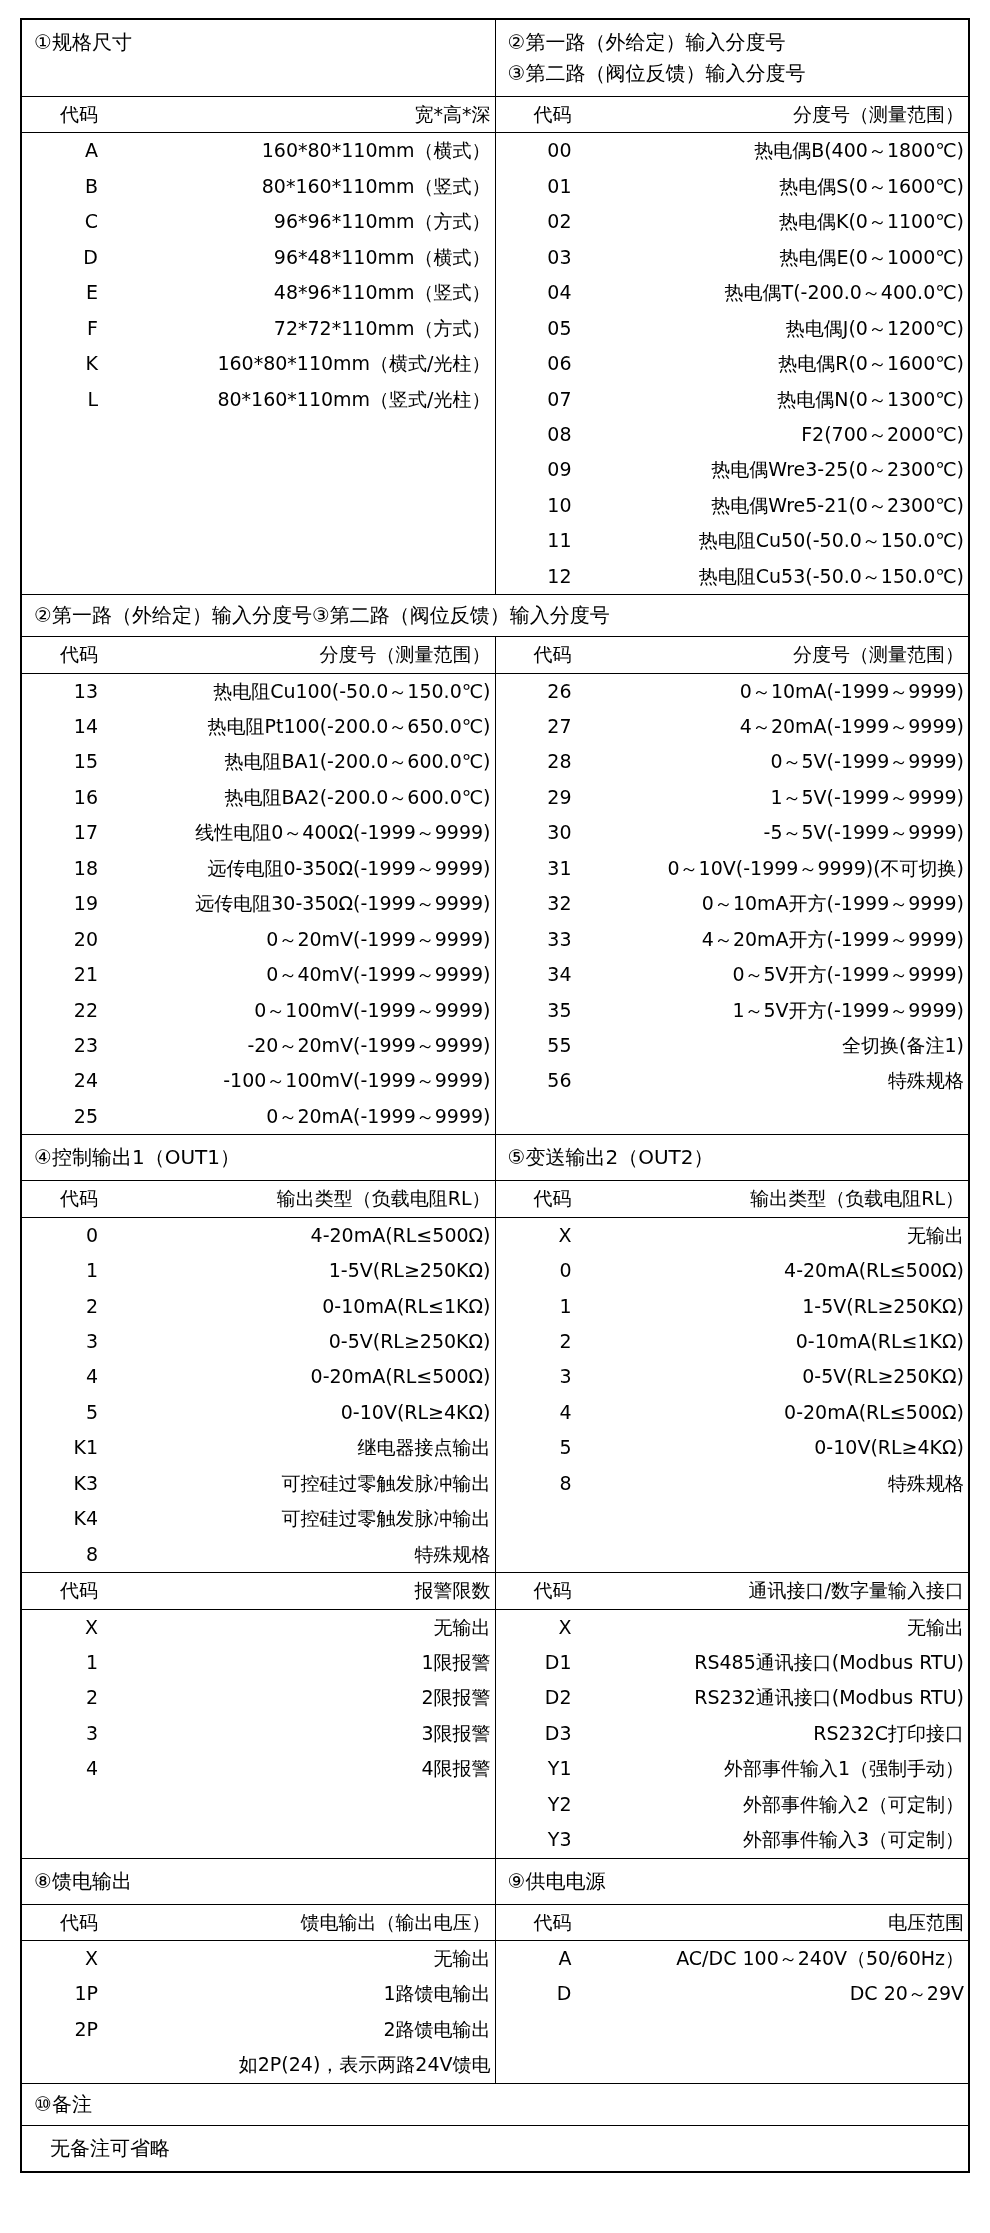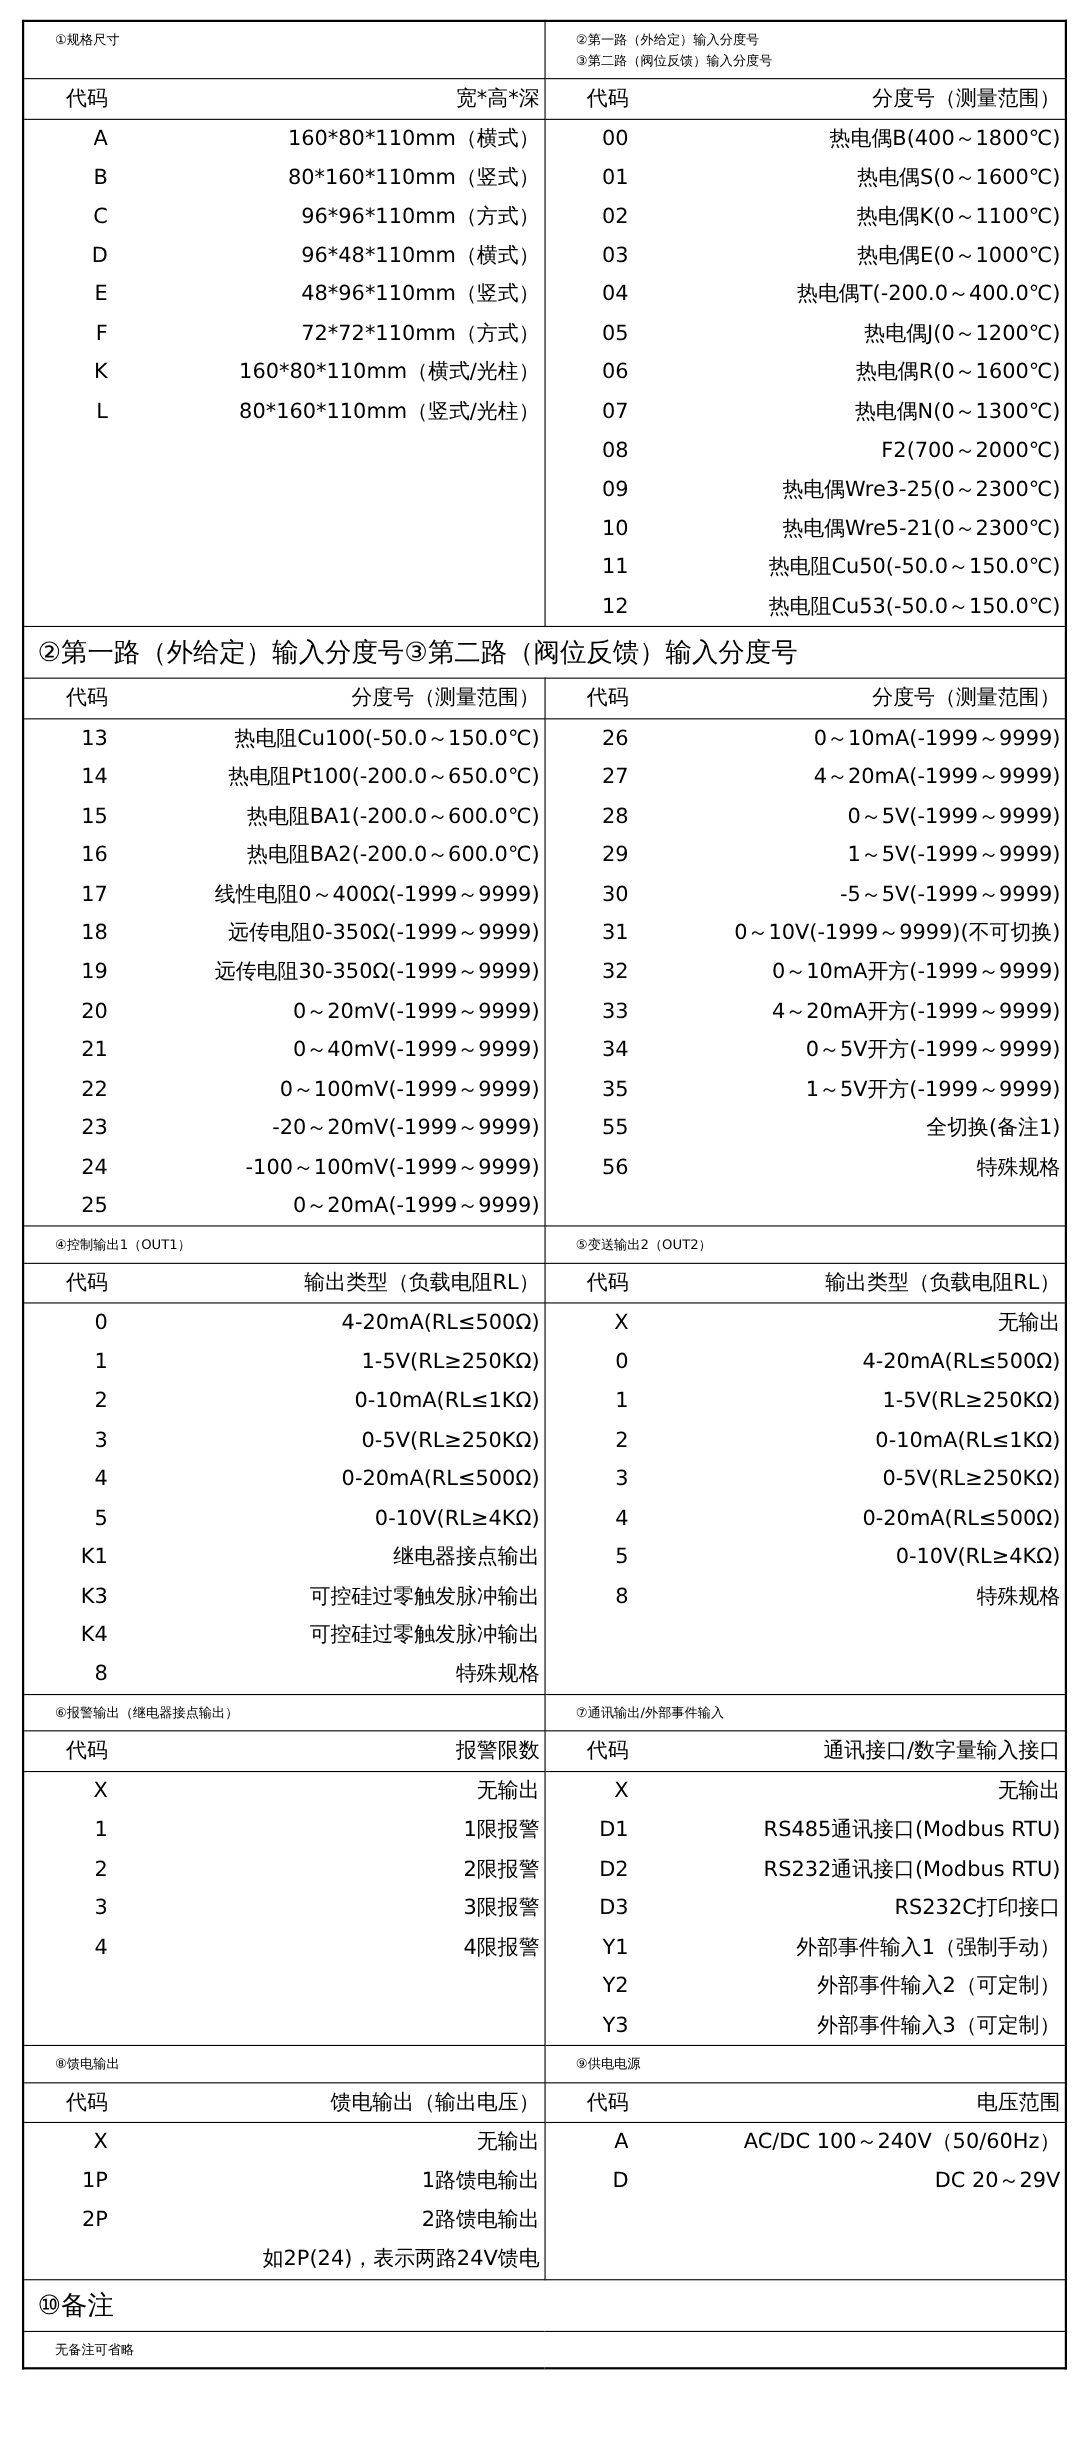--- a/index.html
+++ b/index.html
@@ -23,23 +23,23 @@
     border-collapse: collapse;
     border: 2px solid #000;
     table-layout: fixed;
   }
   .spec-table td {
     border: 1px solid #000;
     vertical-align: top;
     padding: 0;
   }
   .sec-head {
-    font-size: 12px;
+    font-size: 20px;
     line-height: 1.55;
-    padding: 7px 10px 7px 28px;
+    padding: 7px 10px 7px 12px;
     font-weight: normal;
     background: #fff;
   }
   .sec-head .sub {
     display: block;
   }
   
   .rows {
     width: 100%;
     border-collapse: collapse;
@@ -61,21 +61,21 @@
   .rows td.desc {
     padding-left: 2px;
     white-space: normal;
   }
   .pad-block {
     padding: 6px 8px 8px 0;
   }
   .w-left { width: 50%; }
   .w-right { width: 50%; }
   .fullspan-head {
-    font-size: 24px;
+    font-size: 20px;
     padding: 7px 26px 7px 12px;
   }
 </style>
 </head>
 <body>
 
 <div class="page">
   <table class="spec-table">
 
     <tbody>
@@ -465,28 +465,20 @@
                   <td class="code">8</td>
                   <td class="desc">特殊规格</td>
                 </tr>
         </tbody>
             </table>
       </td>
     </tr>
 
     <tr>
       <td>
-        <div class="sec-head">⑥报警输出（继电器接点输出）</div>
-      </td>
-      <td>
-        <div class="sec-head">⑦通讯输出/外部事件输入</div>
-      </td>
-    </tr>
-    <tr>
-      <td>
         <table class="rows">
           <tbody>
                 <tr>
             <td class="code">代码</td>
             <td class="desc">报警限数</td>
           </tr>
         </tbody>
             </table>
       </td>
       <td>

